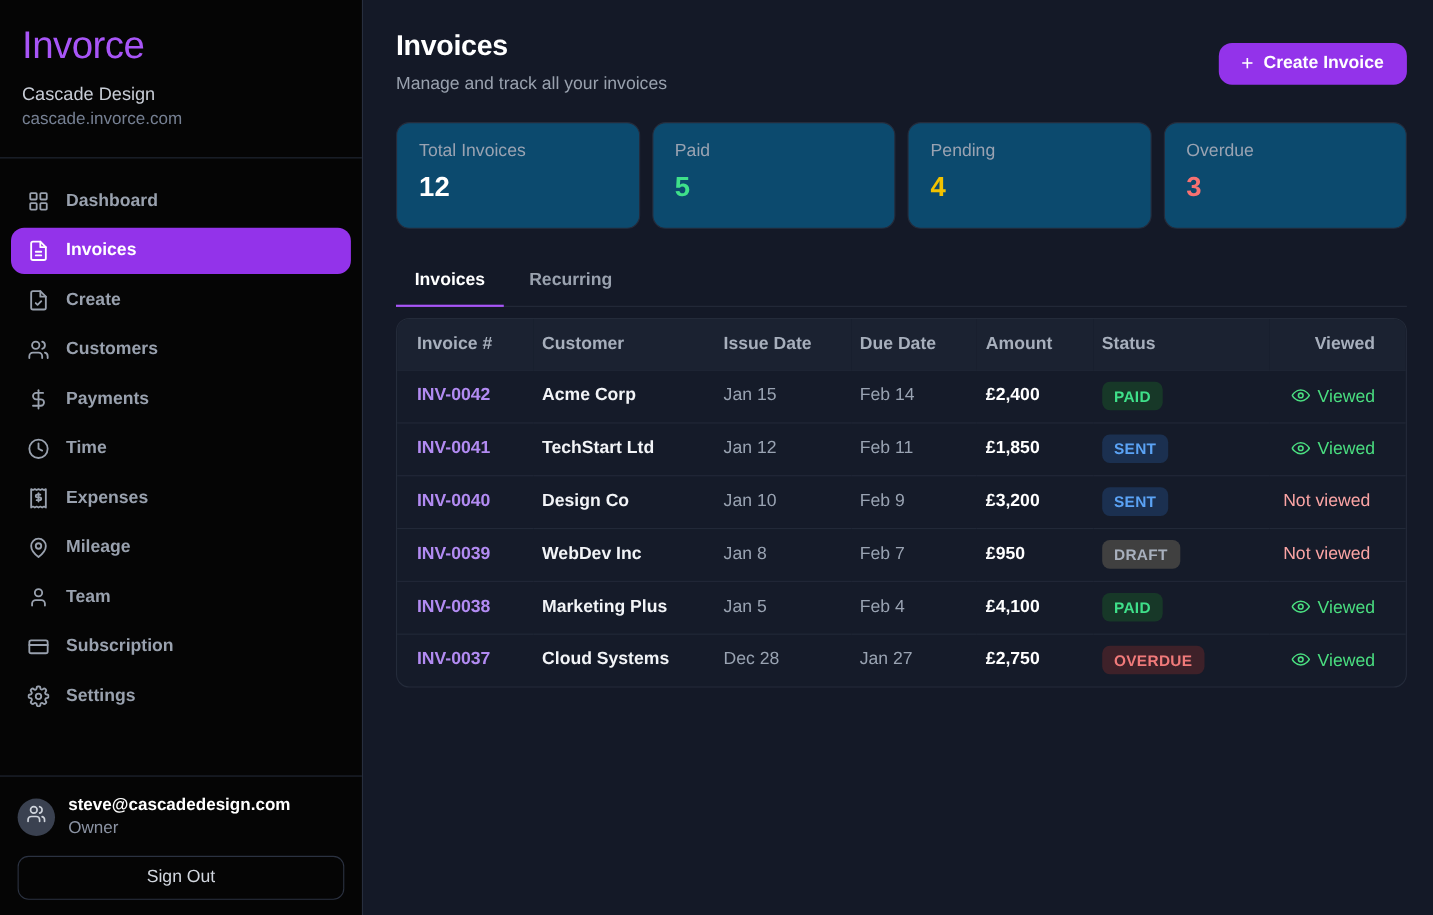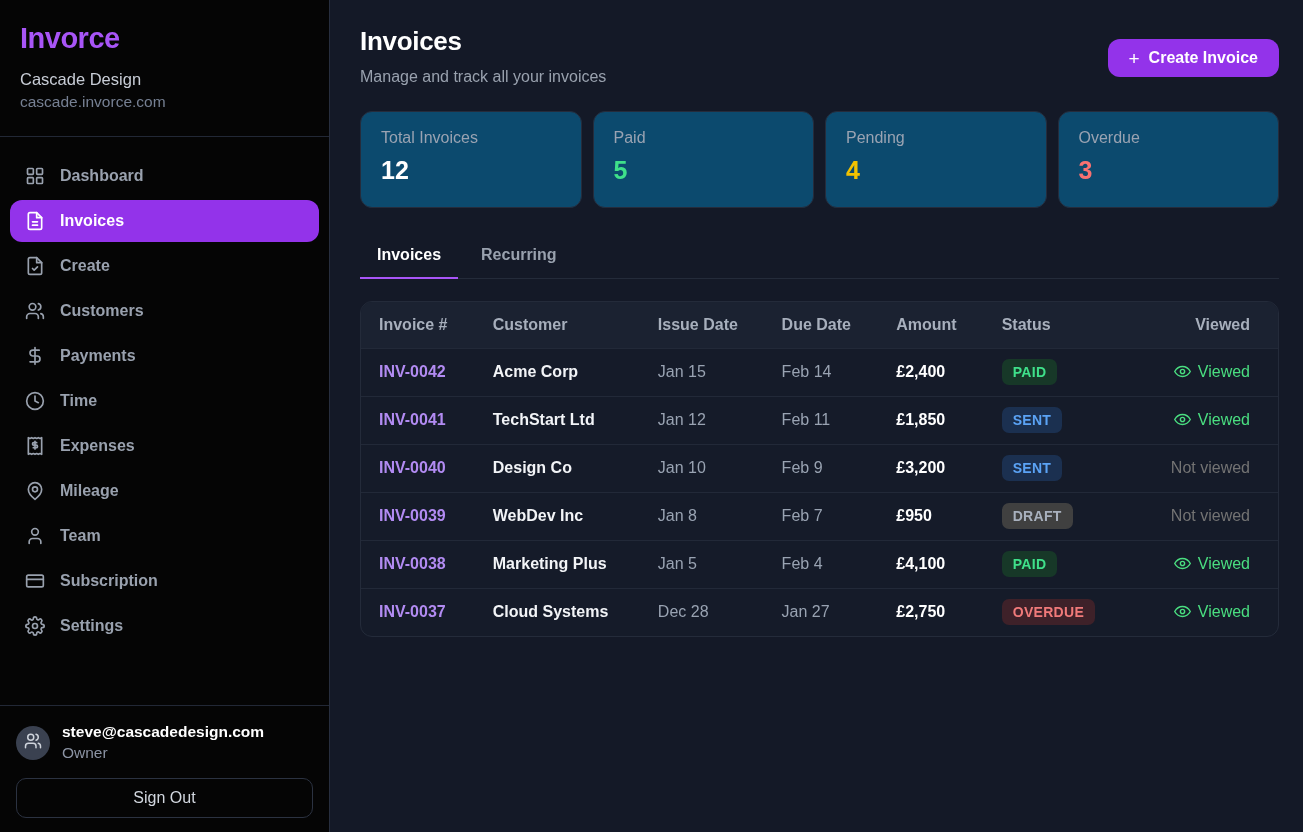--- a/index.html
+++ b/index.html
@@ -12,21 +12,21 @@
   }
 
   
   .sidebar {
     width:330px; min-width:330px; height:832px;
     background:#050505;
     border-right:1px solid #272e3e;
     display:flex; flex-direction:column;
   }
   .side-header { padding:22px 20px 25px 20px; }
-  .logo { font-size:29px; font-weight:700; color:#a855f7; letter-spacing:-0.5px; }
+  .logo { font-size:35px; font-weight:400; color:#a855f7; letter-spacing:-0.5px; }
   .company { margin-top:15px; font-size:16.5px; color:#c8cdd6; }
   .domain { margin-top:4px; font-size:15.5px; color:#768093; }
   .side-divider { border-top:1px solid #222836; }
 
   .nav { padding:18px 10px 6px 10px; display:flex; flex-direction:column; gap:3px; }
   .nav-item {
     display:flex; align-items:center; gap:15px;
     padding:11px 15px; border-radius:12px;
     color:#99a1ae; font-size:16px; font-weight:600; cursor:pointer;
   }
@@ -73,21 +73,21 @@
   .stat-value { margin-top:9px; font-size:25px; font-weight:700; color:#ffffff; }
 
   .tabs { margin-top:26px; display:flex; gap:6px; border-bottom:1px solid #242b3a; }
   .tab {
     padding:12px 17px 13px 17px; font-size:16px; font-weight:600;
     color:#99a1ae; cursor:pointer; border-bottom:2px solid transparent; margin-bottom:-1px;
   }
   .tab.active { color:#ffffff; border-bottom-color:#a855f7; }
 
   .table-wrap {
-    margin-top:22px; border:1px solid #242b3a; border-radius:12px;
+    margin-top:10px; border:1px solid #242b3a; border-radius:12px;
     overflow:hidden; background:#151b29;
   }
   table { width:100%; border-collapse:collapse; table-layout:fixed; }
   col.c-invoice { width:13.5%; } col.c-customer { width:18%; }
   col.c-issue { width:13.5%; } col.c-due { width:12.5%; }
   col.c-amount { width:11.5%; } col.c-status { width:17.5%; } col.c-viewed { width:13.5%; }
   thead th {
     background:#1b2231; height:46px; font-size:16px; font-weight:600;
     color:#a7afbc; text-align:left; padding:0 8px;
   }
@@ -105,21 +105,21 @@
   .badge {
     display:inline-block; padding:5px 11px; border-radius:7px;
     font-size:14px; font-weight:700; letter-spacing:0.3px;
   }
   .badge-paid { color:#3fe08a; background:#173828; }
   .badge-sent { color:#5ba3f5; background:#1b3050; }
   .badge-draft { color:#a8b0bd; background:#404040; }
   .badge-overdue { color:#f07a7a; background:#3e2129; }
 
   .viewed-cell.viewed-yes { color:#4ade80; font-weight:500; }
-  .viewed-cell.viewed-no { color:#737373; }
+  .viewed-cell.viewed-no { color:#fca5a5;text-align:center; }
   .eye { display:inline-flex; vertical-align:-3px; margin-right:7px; }
   .eye svg { width:17px; height:17px; stroke:currentColor; fill:none; stroke-width:2; stroke-linecap:round; stroke-linejoin:round; }
 </style>
 </head>
 <body>
 
 <aside class="sidebar">
   <div class="side-header">
     <div class="logo">Invorce</div>
     <div class="company">Cascade Design</div>

